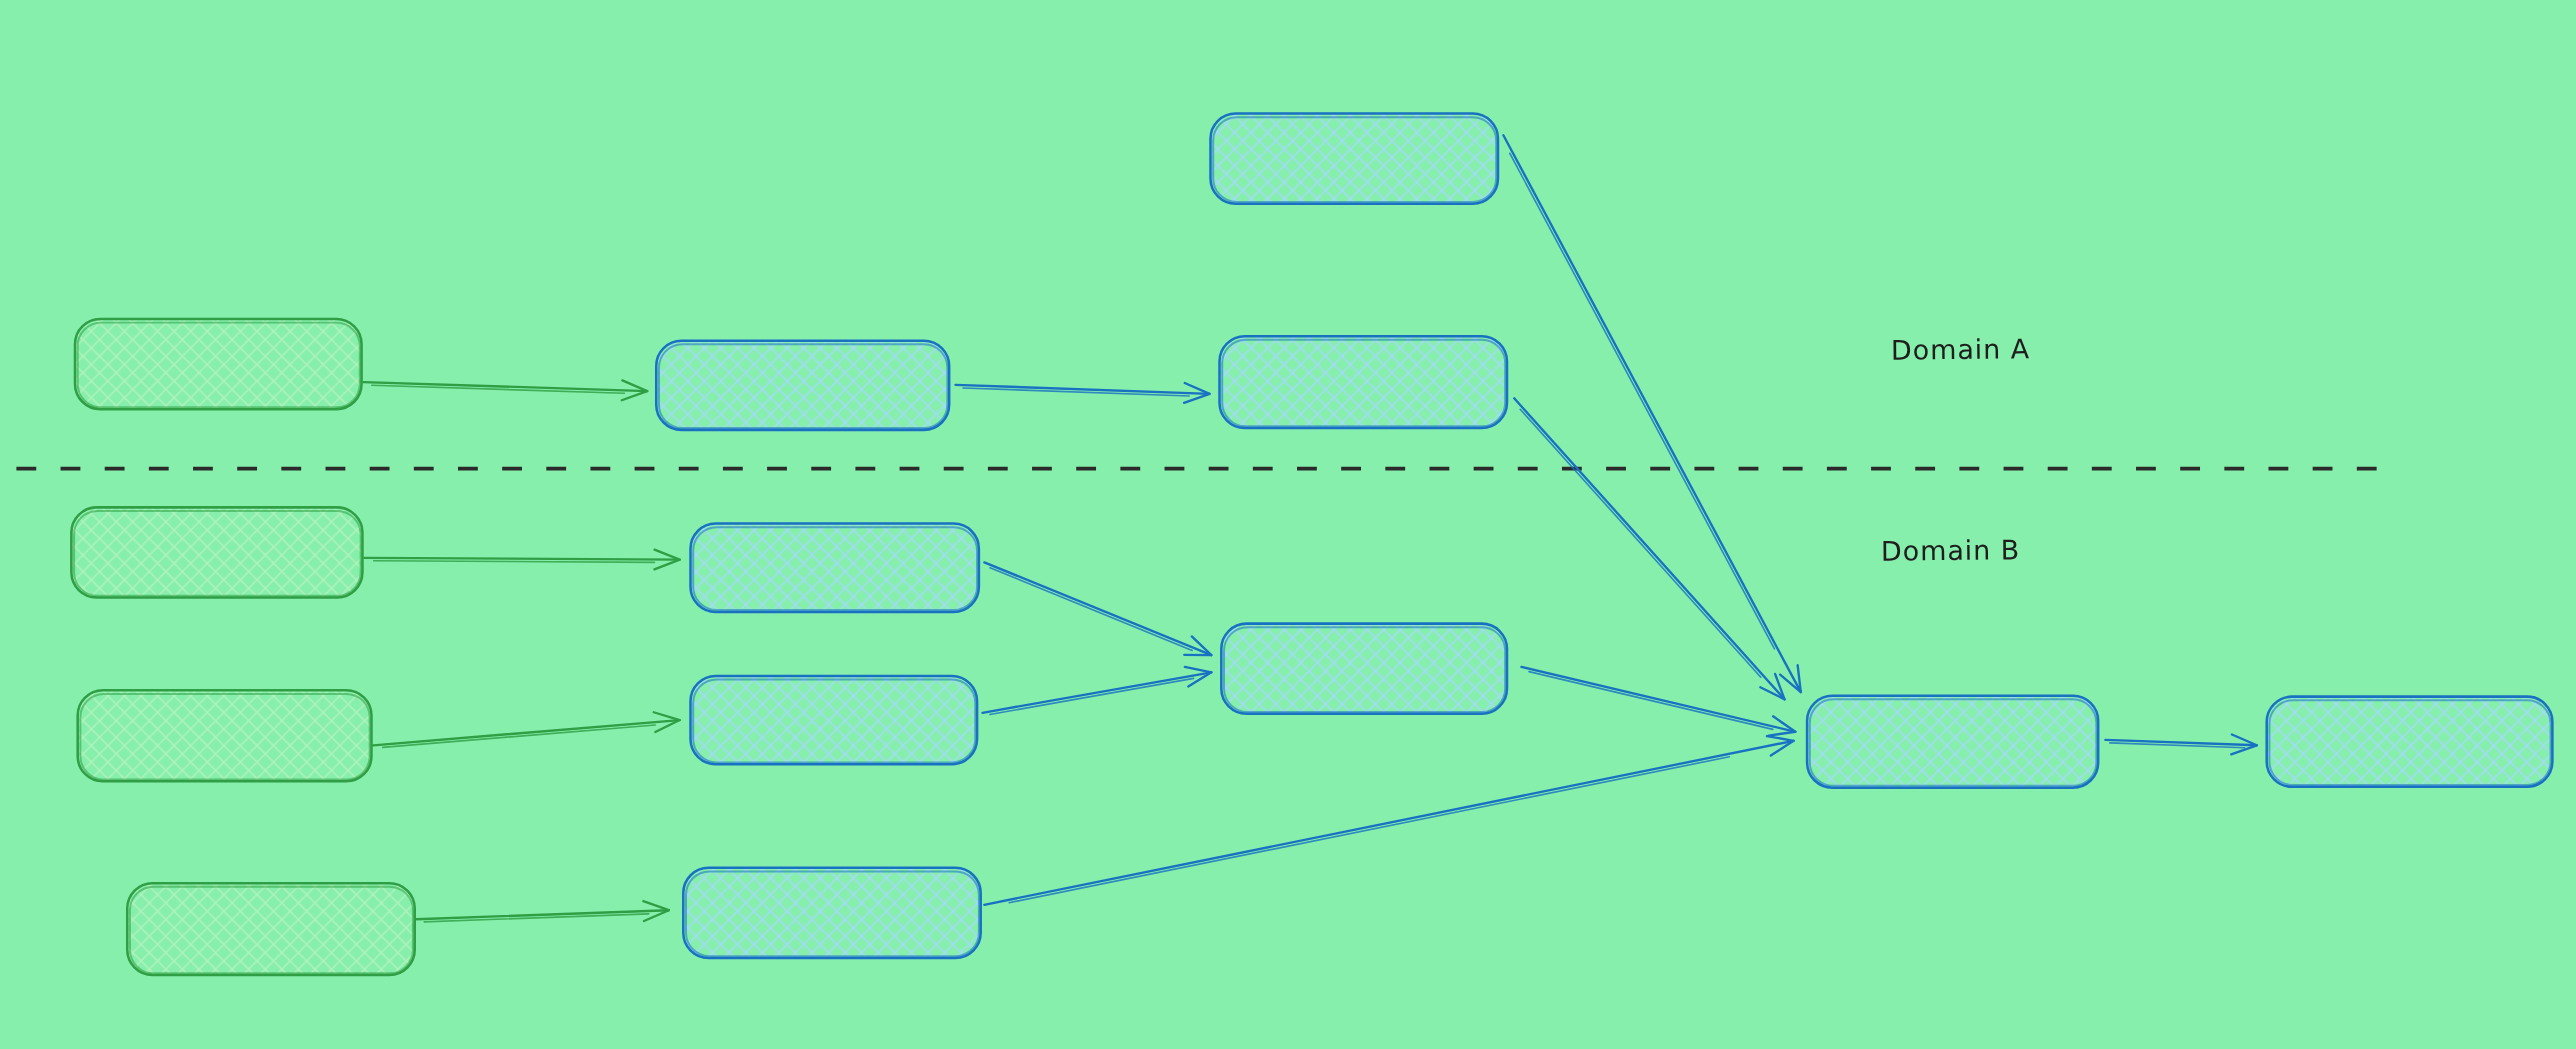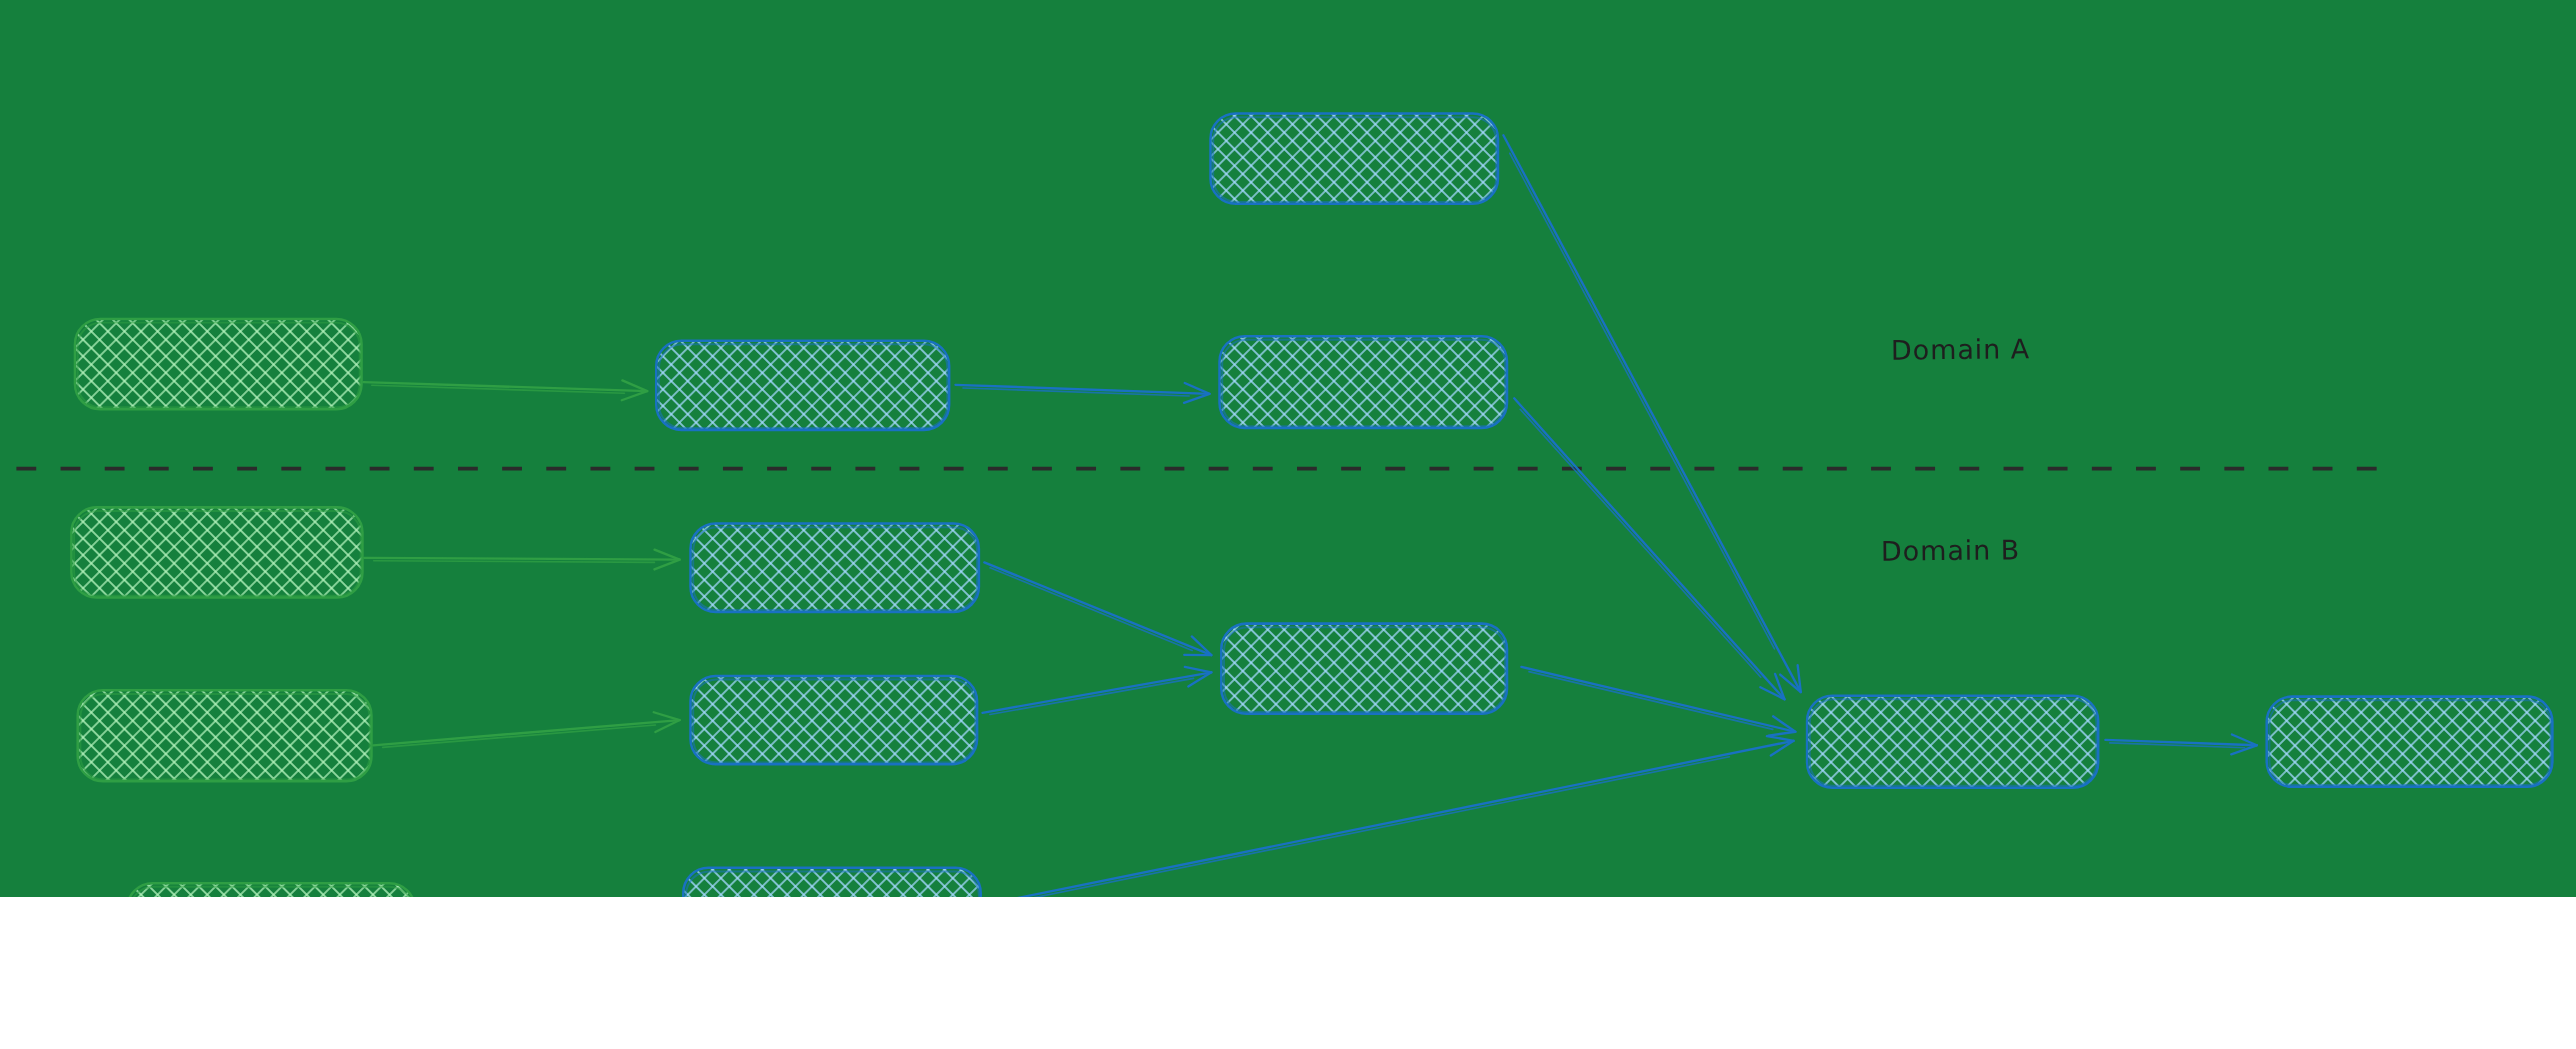--- a/index.html
+++ b/index.html
@@ -4,22 +4,22 @@
 <style>
   html, body {
     margin: 0;
     padding: 0;
     background: #ffffff;
     font-family: "DejaVu Sans", "Liberation Sans", sans-serif;
   }
   #canvas-wrap {
     position: relative;
     width: 2576px;
-    height: 897px;
-    background: #15803d;
+    height: 1049px;
+    background: #86efac;
     overflow: hidden;
     text-decoration: underline;
   }
   #diagram-svg {
     position: absolute;
     left: 0;
     top: 0;
     display: block;
   }
   .domain-label {

